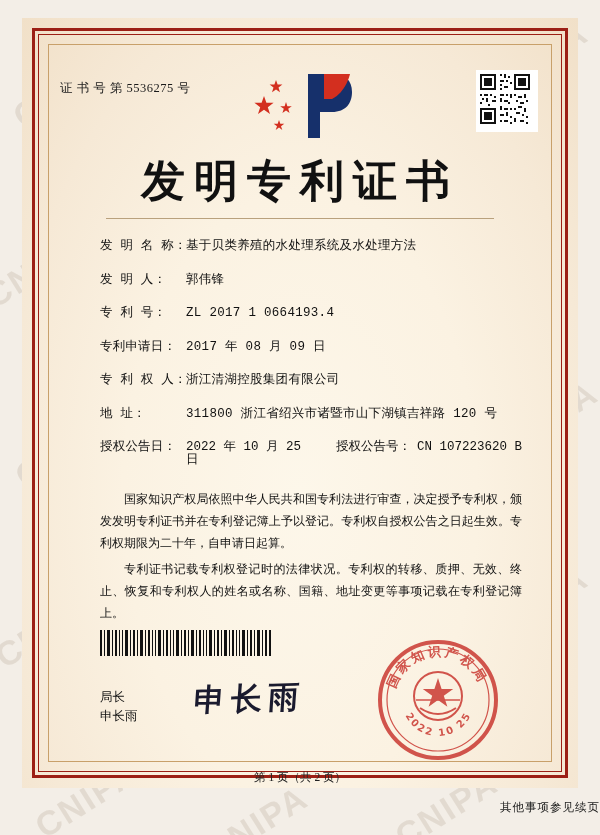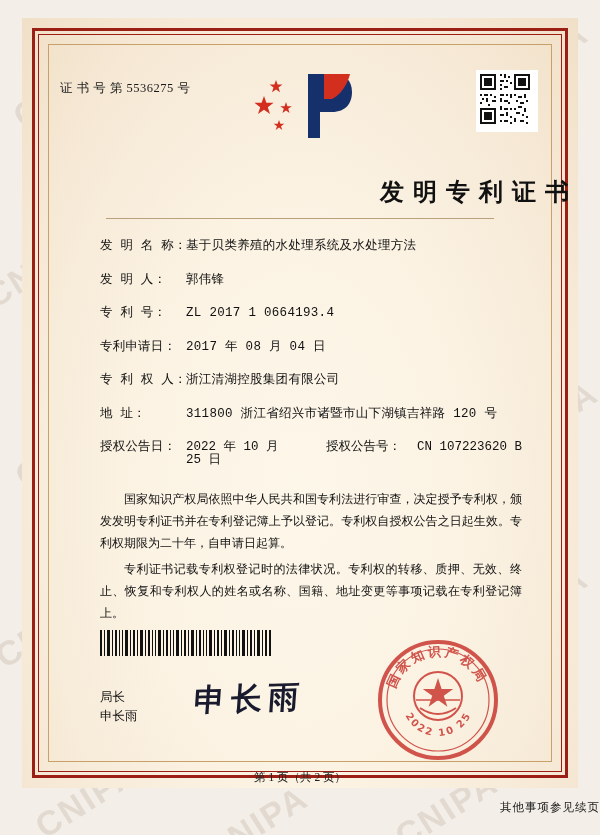--- a/index.html
+++ b/index.html
@@ -70,23 +70,23 @@
     padding:2px;
   }
   .qr svg{display:block;}
   
   .logo{
     position:absolute;left:50%;top:48px;transform:translateX(-50%);
     width:108px;height:78px;
   }
   
   .title{
-    position:absolute;left:0;right:0;top:158px;
-    text-align:right;
-    font-size:24px;
+    position:absolute;left:0;right:0;top:134px;
+    text-align:center;
+    font-size:44px;
     letter-spacing:9px;
     color:#111;
     font-weight:700;
     font-family:"DejaVu Serif", serif;
   }
   .title-underline{
     position:absolute;left:84px;right:84px;top:200px;
     border-bottom:1px solid #b9a17d;
   }
   
@@ -111,21 +111,21 @@
   .fvalue{
     flex:1 1 auto;
     letter-spacing:.3px;
   }
   .frow.two{position:relative;}
   .frow.two .second-label{
     margin-left:32px;
     white-space:nowrap;
   }
   .frow.two .second-value{
-    margin-left:16px;
+    margin-left:6px;
     white-space:nowrap;
   }
   
   .paras{
     position:absolute;left:78px;right:56px;top:470px;
     font-size:12px;
     color:#111;
     line-height:1.85;
     text-align:justify;
   }
@@ -293,21 +293,21 @@
     <div class="frow">
       <span class="flabel">发 明 人：</span>
       <span class="fvalue">郭伟锋</span>
     </div>
     <div class="frow">
       <span class="flabel">专 利 号：</span>
       <span class="fvalue">ZL 2017 1 0664193.4</span>
     </div>
     <div class="frow">
       <span class="flabel">专利申请日：</span>
-      <span class="fvalue">2017 年 08 月 04 日</span>
+      <span class="fvalue">2017 年 08 月 09 日</span>
     </div>
     <div class="frow">
       <span class="flabel">专 利 权 人：</span>
       <span class="fvalue">浙江清湖控股集团有限公司</span>
     </div>
     <div class="frow">
       <span class="flabel">地 址：</span>
       <span class="fvalue">311800 浙江省绍兴市诸暨市山下湖镇吉祥路 120 号</span>
     </div>
     <div class="frow two">

